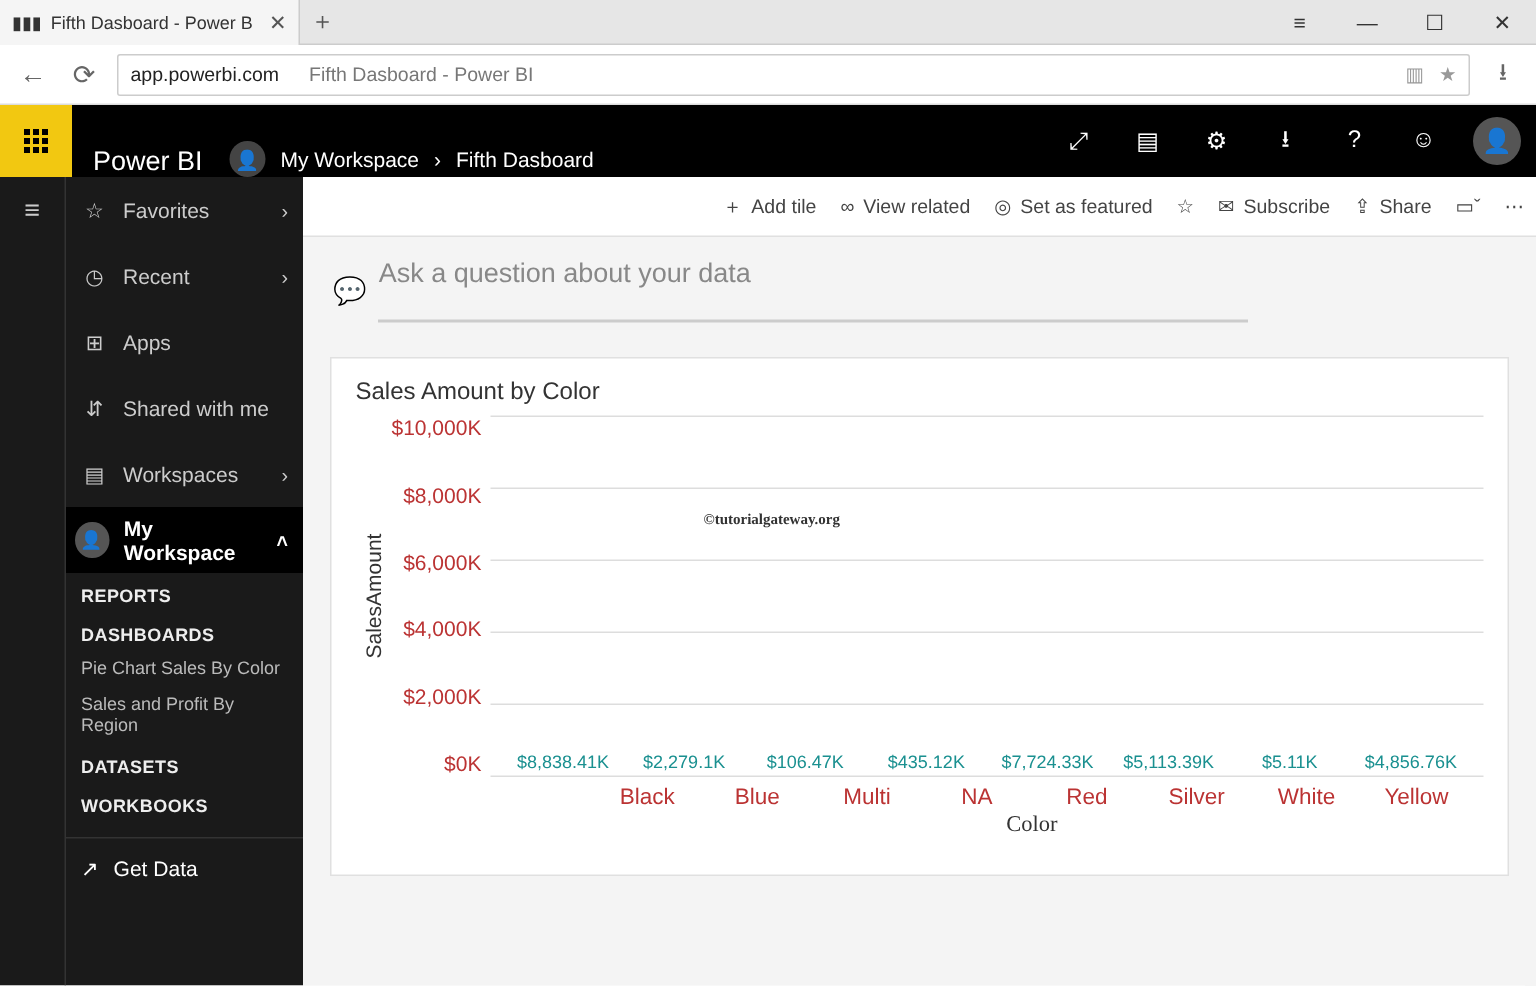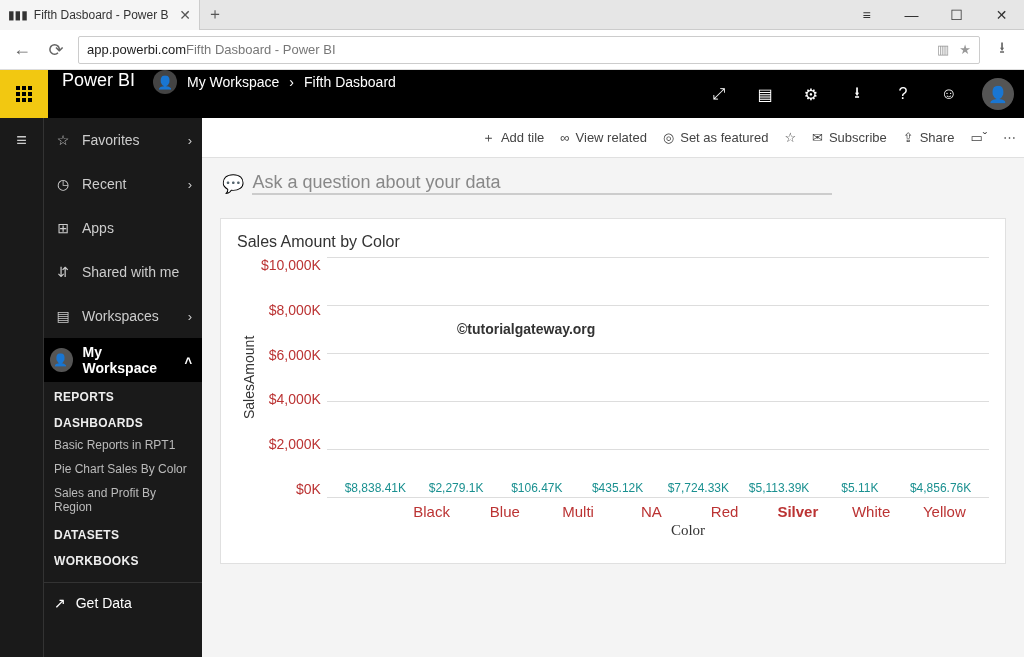--- a/index.html
+++ b/index.html
@@ -8,27 +8,27 @@
 
 .browser-tabs { height: 30px; background: #e6e6e6; display: flex; align-items: center; border-bottom: 1px solid #ccc; }
 .tab { display: flex; align-items: center; height: 30px; background: #f5f5f5; border-right: 1px solid #ccc; padding: 0 8px; font-size: 12px; color: #333; gap: 6px; width: 200px; }
 .tab .close { margin-left: auto; font-size: 14px; color: #555; }
 .tab-add { width: 30px; text-align: center; font-size: 16px; color: #555; }
 .window-controls { margin-left: auto; display: flex; }
 .win-btn { width: 45px; height: 30px; display: flex; align-items: center; justify-content: center; font-size: 14px; color: #333; }
 
 .addr-bar { height: 40px; display: flex; align-items: center; padding: 0 10px; gap: 10px; border-bottom: 1px solid #ddd; }
 .addr-nav { font-size: 18px; color: #666; width: 24px; text-align: center; }
-.addr-input-wrap { flex: 1; display: flex; align-items: center; border: 1px solid #ccc; border-radius: 2px; height: 28px; padding: 0 8px; gap: 0; font-size: 13px; color: #555; }
+.addr-input-wrap { flex: 1; display: flex; align-items: center; border: 1px solid #ccc; border-radius: 2px; height: 28px; padding: 0 8px; gap: 20px; font-size: 13px; color: #555; }
 .addr-domain { color: #222; }
 .addr-title { color: #777; }
 .addr-right { margin-left: auto; display: flex; gap: 10px; color: #999; }
 
 
-.app-header { height: 48px; background: #000; display: flex; align-items: flex-start; color: #fff; }
+.app-header { height: 48px; background: #000; display: flex; align-items: flex-end; color: #fff; }
 .waffle { width: 48px; height: 48px; background: #f2c811; display: flex; align-items: center; justify-content: center; font-size: 18px; color: #000; }
 .waffle-grid { display: grid; grid-template-columns: repeat(3,4px); grid-template-rows: repeat(3,4px); gap: 2px; }
 .waffle-grid span { background: #000; }
 .brand { font-size: 18px; font-weight: 400; margin: 0 18px 0 14px; }
 .crumb { display: flex; align-items: center; gap: 10px; font-size: 14px; }
 .crumb .avatar-mini { width: 24px; height: 24px; border-radius: 50%; background: #444; display: flex; align-items: center; justify-content: center; font-size: 13px; }
 .hdr-right { margin-left: auto; display: flex; }
 .hdr-btn { width: 46px; height: 48px; display: flex; align-items: center; justify-content: center; font-size: 16px; color: #fff; }
 .hdr-avatar { width: 32px; height: 32px; border-radius: 50%; background: #555; margin: 8px 10px; display: flex; align-items: center; justify-content: center; }
 
@@ -45,38 +45,38 @@
 .side-avatar { width: 24px; height: 24px; border-radius: 50%; background: #555; display: flex; align-items: center; justify-content: center; font-size: 12px; margin-left: -4px; }
 .side-section { padding: 8px 10px 4px; font-size: 12px; font-weight: 600; letter-spacing: .3px; color: #eee; }
 .side-link { padding: 4px 10px 6px; font-size: 12px; color: #bbb; }
 .side-get { display: flex; align-items: center; gap: 10px; padding: 12px 10px; font-size: 14px; color: #fff; border-top: 1px solid #333; margin-top: 10px; }
 
 .content { flex: 1; background: #f4f4f4; display: flex; flex-direction: column; overflow: hidden; }
 .toolbar { height: 40px; background: #fff; border-bottom: 1px solid #e0e0e0; display: flex; align-items: center; justify-content: flex-end; padding: 0 8px; gap: 16px; font-size: 13px; color: #444; }
 .tool { display: flex; align-items: center; gap: 6px; }
 
 .qa { padding: 14px 20px 8px; display: flex; align-items: center; gap: 8px; color: #888; font-size: 18px; border-bottom: 1px solid transparent; }
-.qa span.line { flex: 0 0 580px; border-bottom: 2px solid #ccc; padding-bottom: 0; }
+.qa span.line { flex: 0 0 580px; border-bottom: 2px solid #ccc; padding-bottom: 20px; }
 
 .card { margin: 14px 18px; background: #fff; border: 1px solid #e0e0e0; padding: 14px 16px 24px; }
 .card-title { font-size: 16px; color: #333; margin-bottom: 6px; }
 
 .chart-wrap { display: flex; }
 .ylabel { writing-mode: vertical-rl; transform: rotate(180deg); font-size: 14px; text-align: center; color: #333; padding: 0 4px; display: flex; align-items: center; justify-content: center; }
 .yaxis { display: flex; flex-direction: column; justify-content: space-between; align-items: flex-end; font-size: 14px; color: #b33; padding-right: 6px; font-family: Georgia, serif; }
 .plot { flex: 1; position: relative; }
 .grid { position: absolute; inset: 0; }
 .grid .gline { position: absolute; left: 0; right: 0; border-top: 1px solid #ddd; }
 .bars { position: absolute; inset: 0; display: flex; align-items: flex-end; justify-content: space-around; padding: 0 8px; }
 .bar-col { flex: 1; display: flex; flex-direction: column; align-items: center; justify-content: flex-end; position: relative; }
 .bar-label { font-size: 12px; color: #1a9090; white-space: nowrap; margin-bottom: 2px; }
 .bar-rect { width: 58px; }
 .xaxis { display: flex; justify-content: space-around; padding: 6px 8px 0; font-size: 15px; color: #b33; font-family: Georgia, serif; }
 .xlabel { text-align: center; font-size: 15px; color: #333; margin-top: 2px; font-family: Georgia, serif; }
-.watermark { position: absolute; left: 130px; top: 64px; font-size: 14px; font-weight: 600; color: #333; }
+.watermark { position: absolute; left: 142px; top: 64px; font-size: 10px; font-weight: 600; color: #333; font-family: Liberation Serif, serif; }
 </style>
 </head>
 <body>
 
 <div class="browser-tabs">
   <div class="tab">
     <span>▮▮▮</span>
     <span>Fifth Dasboard - Power B</span>
     <span class="close">✕</span>
   </div>
@@ -169,21 +169,20 @@
         </div>
       </div>
     <div class="side-item active">
       <span class="side-avatar">👤</span>
       <span style="font-weight:600;">My Workspace</span>
       <span class="chev">˄</span>
     </div>
     <div class="side-section">REPORTS</div>
     <div class="side-section">DASHBOARDS</div>
     <div id="report-links">
-        <div class="side-link">Basic Reports in RPT1</div>
         <div class="side-link">Pie Chart Sales By Color</div>
         <div class="side-link">Sales and Profit By Region</div>
       </div>
     <div class="side-section">DATASETS</div>
     <div class="side-section">WORKBOOKS</div>
     <div class="side-get">
       <span>↗</span>
       <span>Get Data</span>
     </div>
   </div>
@@ -289,21 +288,21 @@
         <div class="yaxis" style="visibility:hidden;">
             <div>$10,000K</div>
           </div>
         <div style="flex:1;">
           <div class="xaxis" id="xaxis">
               <div style="flex: 1 1 0%; text-align: center;">Black</div>
               <div style="flex: 1 1 0%; text-align: center;">Blue</div>
               <div style="flex: 1 1 0%; text-align: center;">Multi</div>
               <div style="flex: 1 1 0%; text-align: center;">NA</div>
               <div style="flex: 1 1 0%; text-align: center;">Red</div>
-              <div style="flex: 1 1 0%; text-align: center; font-weight: bold;">Silver</div>
+              <div style="flex: 1 1 0%; text-align: center;">Silver</div>
               <div style="flex: 1 1 0%; text-align: center;">White</div>
               <div style="flex: 1 1 0%; text-align: center;">Yellow</div>
             </div>
           <div class="xlabel">Color</div>
         </div>
       </div>
     </div>
   </div>
 </div>
 

